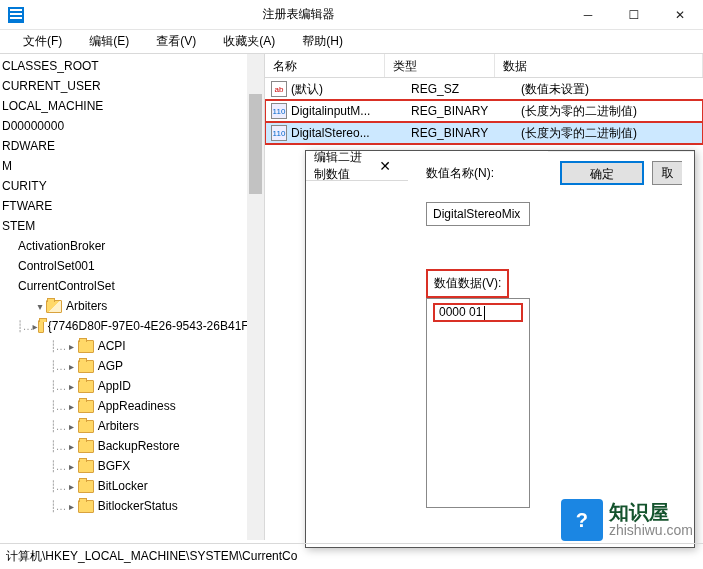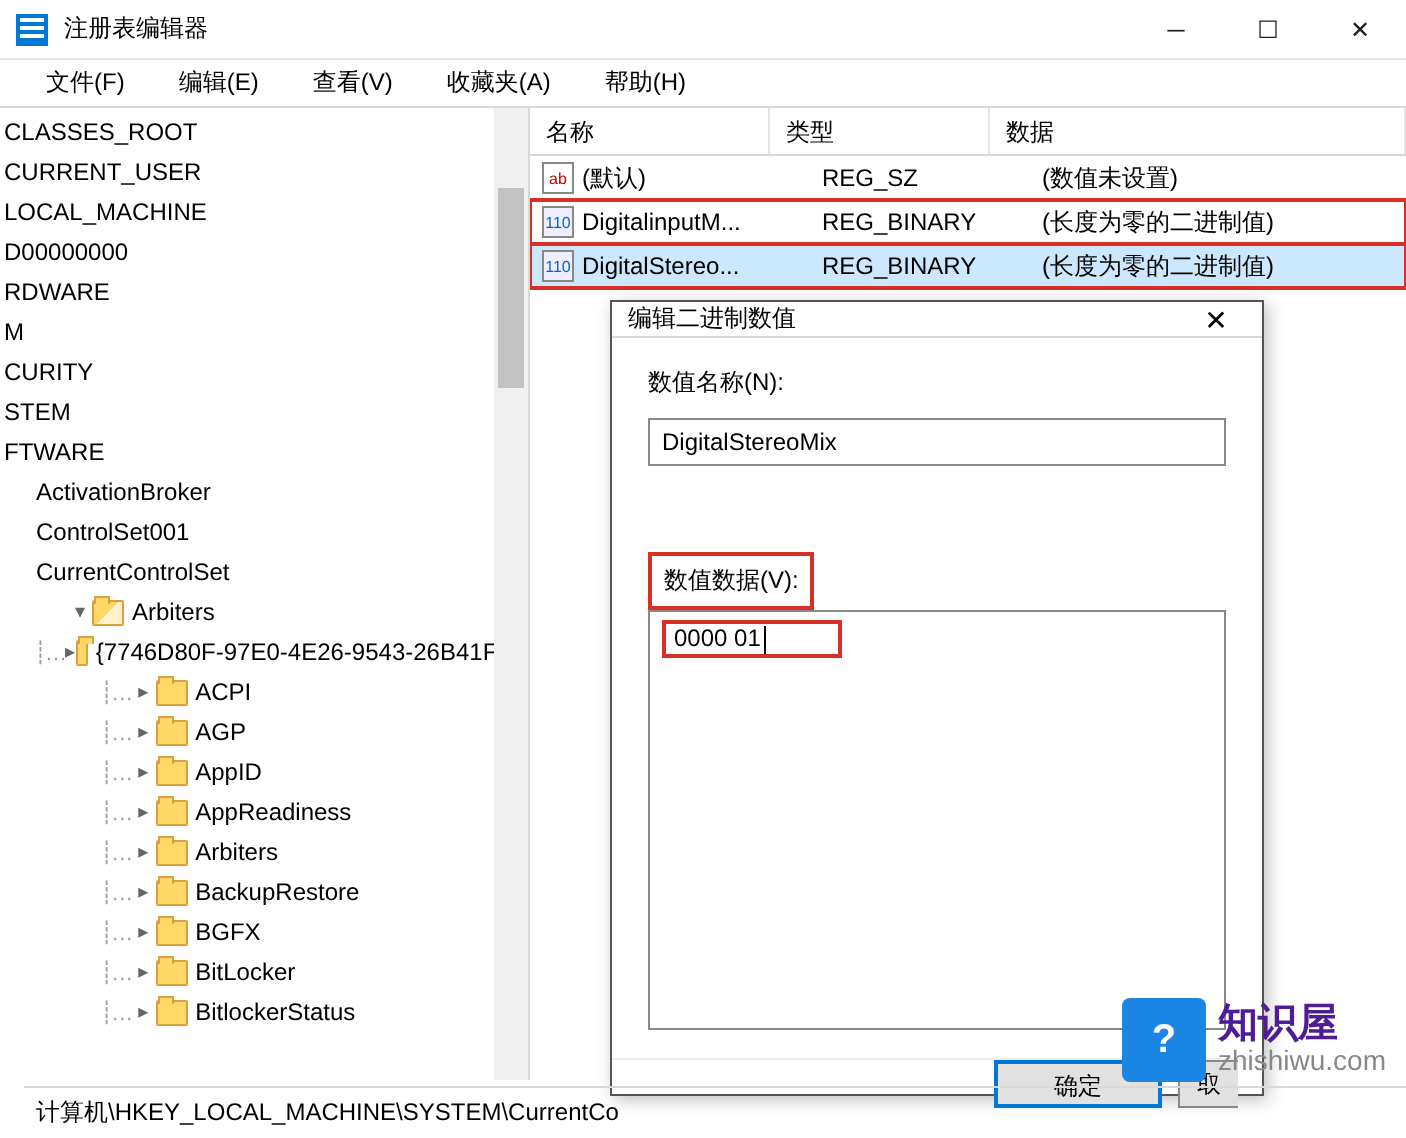--- a/index.html
+++ b/index.html
@@ -1,18 +1,18 @@
 <!DOCTYPE html>
 <html><head>
 <meta charset="utf-8">
 <style>
 * { box-sizing: border-box; margin: 0; padding: 0; font-family: "Microsoft YaHei", "Segoe UI", sans-serif; font-size: 12px; }
 body { background: #fff; width: 703px; height: 569px; position: relative; overflow: hidden; }
 
-.titlebar { height: 30px; display: flex; align-items: center; background: #fff; border-bottom: 1px solid #e5e5e5; }
+.titlebar { height: 30px; display: flex; align-items: center; background: #fff; border-bottom: 1px solid #e5e5e5; text-align: center; }
 .title-icon { width: 16px; height: 16px; margin: 0 8px; background: #0078d7; display: inline-block; position: relative; }
 .title-icon::after { content: ""; position: absolute; inset: 2px; background: repeating-linear-gradient(to bottom, #fff 0 2px, #0078d7 2px 4px); }
 .title-text { flex: 1; color: #000; }
 .win-btns { display: flex; height: 100%; }
 .win-btn { width: 46px; display: flex; align-items: center; justify-content: center; color: #222; }
 
 .menubar { height: 24px; display: flex; align-items: center; padding: 0 4px; background: #fff; border-bottom: 1px solid #d9d9d9; }
 .menu-item { padding: 2px 8px; margin-left: 11px; }
 
 .workspace { display: flex; height: 486px; }
@@ -38,40 +38,40 @@
 .list-row { display: flex; height: 22px; align-items: center; }
 .list-row.hl { outline: 2px solid #d93025; outline-offset: -1px; }
 .list-row.sel { background: #cce8ff; }
 .value-icon { width: 16px; height: 16px; margin: 0 4px 0 6px; display: inline-block; font-size: 8px; line-height: 16px; text-align: center; border: 1px solid #888; }
 .value-icon.sz { background: #fff; color: #c00; }
 .value-icon.bin { background: #eef; color: #06c; }
 .cell-name { width: 120px; overflow: hidden; text-overflow: ellipsis; white-space: nowrap; }
 .cell-type { width: 110px; }
 .cell-data { flex: 1; }
 
-.dialog { position: absolute; left: 305px; top: 150px; width: 327px; height: 398px; background: #fff; border: 1px solid #555; box-shadow: 2px 2px 8px rgba(0,0,0,0.25); display: flex; flex-direction: column; }
+.dialog { position: absolute; left: 305px; top: 150px; width: 390px; height: 398px; background: #fff; border: 1px solid #555; box-shadow: 2px 2px 8px rgba(0,0,0,0.25); display: flex; flex-direction: row; }
 .dialog-title { height: 30px; display: flex; align-items: center; padding: 0 8px; border-bottom: 1px solid #d9d9d9; }
 .dialog-title-text { flex: 1; }
 .dialog-close { width: 30px; text-align: center; font-size: 14px; }
 .dialog-body { flex: 1; padding: 14px 18px; }
-.field-label { margin-bottom: 9px; }
+.field-label { margin-bottom: 20px; }
 .text-input { width: 100%; height: 24px; border: 1px solid #888; padding: 0 6px; background: #fff; }
 .data-label-box { margin-top: 31px; border: 2px solid #d93025; padding: 4px 6px; display: inline-block; }
 .data-box { width: 100%; height: 210px; border: 1px solid #888; margin-top: 0; font-family: Consolas, monospace; font-size: 13px; padding: 4px 6px; }
 .data-line { border: 2px solid #d93025; display: inline-block; padding: 0 4px; min-width: 90px; }
 .cursor { display:inline-block; width:1px; height:14px; background:#000; vertical-align: middle; margin-left:2px;}
 .dialog-footer { height: 42px; display: flex; justify-content: flex-end; align-items: center; padding: 0 12px; gap: 8px; border-top: 1px solid #eee; }
 .btn { width: 84px; height: 24px; border: 1px solid #888; background: #e1e1e1; text-align: center; line-height: 22px; }
 .btn.primary { border: 2px solid #0078d7; }
 
-.statusbar { position: absolute; left: 0; right: 0; bottom: 0; height: 26px; border-top: 1px solid #d9d9d9; padding: 4px 6px; display: flex; align-items: center; overflow: hidden; white-space: nowrap; margin-left: 12px; }
+.statusbar { position: absolute; left: 0; right: 0; bottom: 0; height: 26px; border-top: 1px solid #d9d9d9; padding: 4px 6px; display: flex; align-items: center; overflow: hidden; white-space: nowrap; }
 
 .watermark { position: absolute; right: 10px; bottom: 28px; display: flex; align-items: center; gap: 6px; }
 .wm-icon { width: 42px; height: 42px; background: #1b86e3; border-radius: 4px; display: flex; align-items: center; justify-content: center; color: #fff; font-size: 20px; font-weight: bold; }
-.wm-text { color: #4c1d95; font-size: 20px; font-weight: bold; line-height: 1; }
+.wm-text { color: #14532d; font-size: 20px; font-weight: bold; line-height: 1; }
 .wm-sub { color: #888; font-size: 14px; }
 </style>
 </head>
 <body>
 
 <div class="titlebar">
   <span class="title-icon"></span>
   <span class="title-text">注册表编辑器</span>
   <div class="win-btns">
     <div class="win-btn">─</div>
@@ -115,25 +115,25 @@
         <div class="tree-row">
           <span class="indent" style="width: 0px;"></span>
           <span>M</span>
         </div>
         <div class="tree-row">
           <span class="indent" style="width: 0px;"></span>
           <span>CURITY</span>
         </div>
         <div class="tree-row">
           <span class="indent" style="width: 0px;"></span>
+          <span>FTWARE</span>
+        </div>
+        <div class="tree-row">
+          <span class="indent" style="width: 0px;"></span>
           <span>STEM</span>
-        </div>
-        <div class="tree-row">
-          <span class="indent" style="width: 0px;"></span>
-          <span>FTWARE</span>
         </div>
         <div class="tree-row">
           <span class="indent" style="width: 16px;"></span>
           <span>ActivationBroker</span>
         </div>
         <div class="tree-row">
           <span class="indent" style="width: 16px;"></span>
           <span>ControlSet001</span>
         </div>
         <div class="tree-row">

